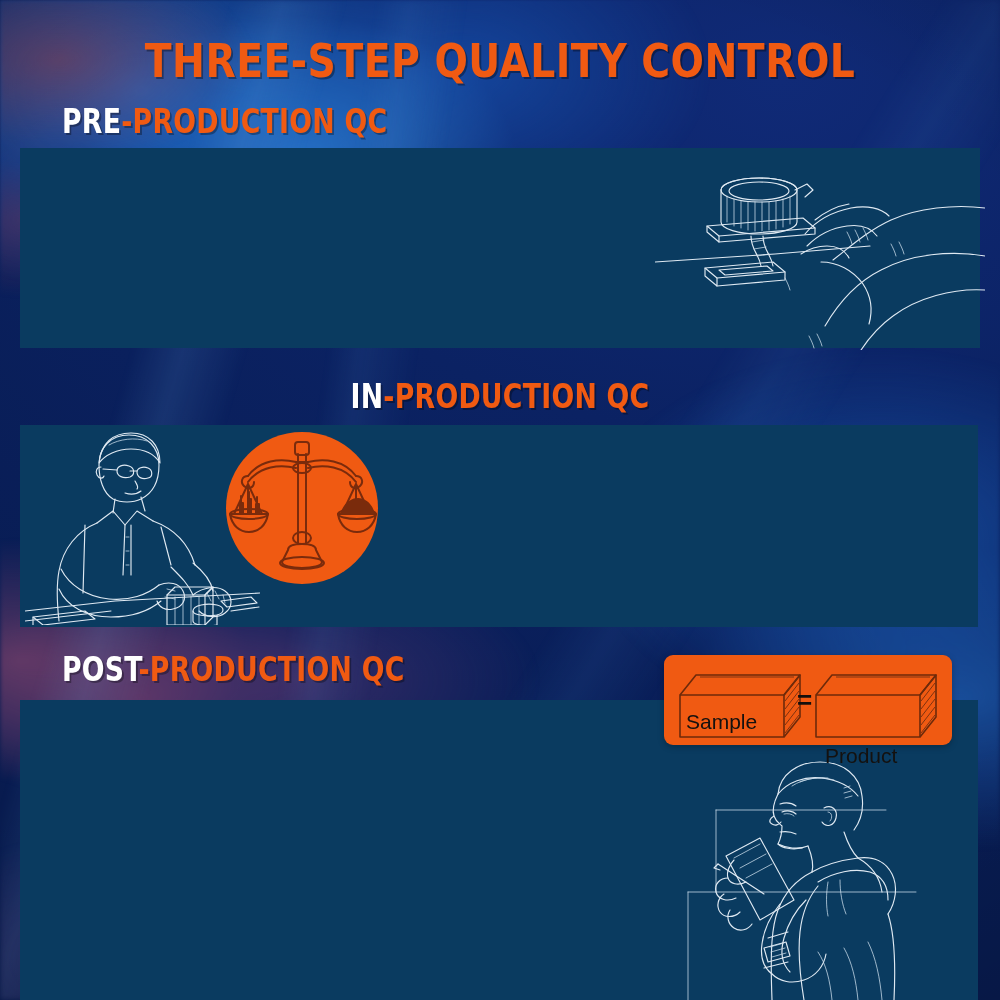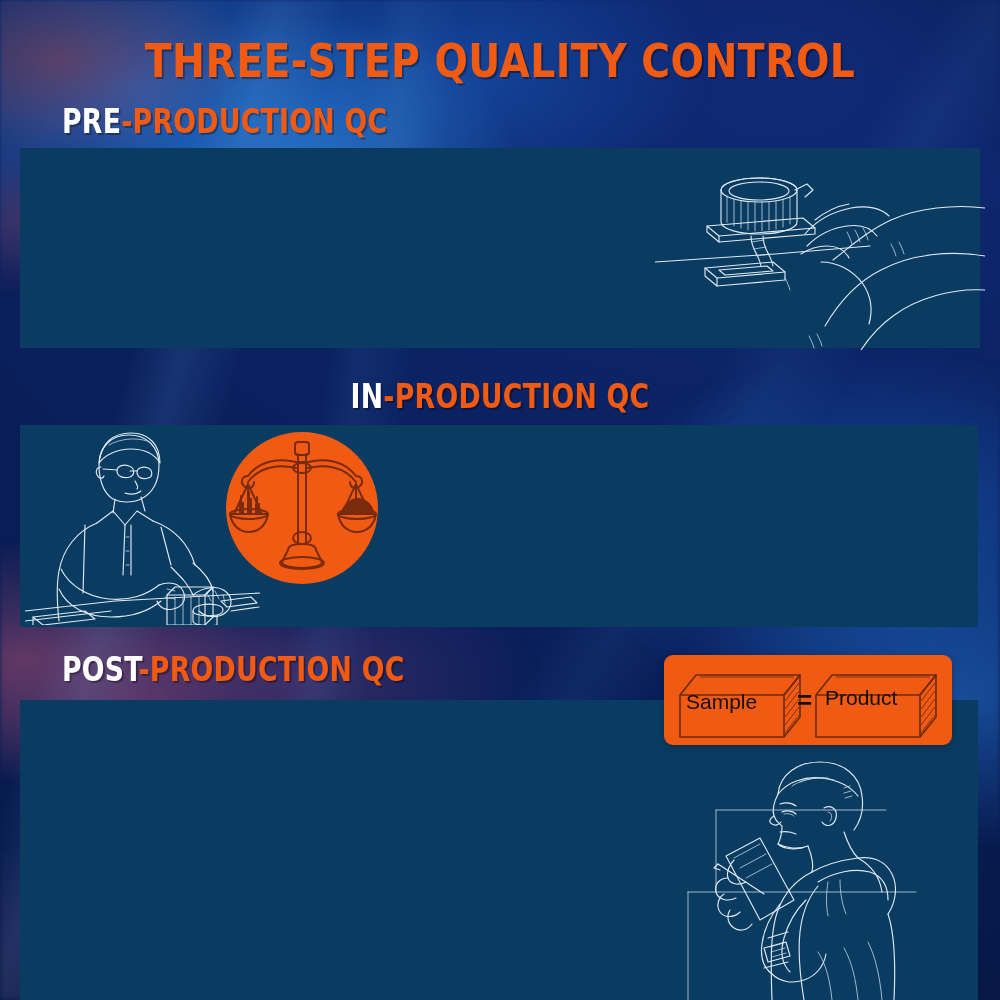--- a/index.html
+++ b/index.html
@@ -124,20 +124,21 @@
     border-radius:9px;
     box-shadow: 0 2px 6px rgba(0,0,0,.25);
   }
   .sp-badge svg { display:block; width:100%; height:100%; }
   .bx { fill:none; stroke:#6d2a0a; stroke-width:1.6; stroke-linejoin:round; }
   .bx-hatch { stroke:#7e3210; stroke-width:1; }
   .sp-label {
     position:absolute; z-index:6;
     color:#14110f; font-size:21px; font-weight:normal;
     font-family:"Liberation Sans",sans-serif;
+    margin-top:20px;
   }
   .sp-eq {
     position:absolute; z-index:6;
     color:#120f0d; font-size:26px; font-weight:bold;
   }
 </style>
 </head>
 <body>
 
 <div id="bg">
@@ -391,21 +392,21 @@
           <path d="M257 70 L271 52"></path>
         <path d="M257 62 L271 44"></path>
           <path d="M257 54 L271 36"></path>
         <path d="M257 46 L271 28"></path>
         <path d="M172 22 L266 22"></path>
       </g>
     </svg>
   </div>
   <div class="sp-label" style="left:686px; top:690px;">Sample</div>
   <div class="sp-eq" style="left:797px; top:685px;">=</div>
-  <div class="sp-label" style="left:825px; top:686px;text-align:center;">Product</div>
+  <div class="sp-label" style="left:825px; top:724px;text-align:center;">Product</div>
 
   <div class="illus" style="left:668px; top:752px; width:310px; height:248px;">
     <svg viewBox="0 0 310 248">
 
       <path class="ln-t" d="M48 58 L218 58"></path>
       <path class="ln-t" d="M48 58 L48 140"></path>
       <path class="ln-t" d="M20 140 L20 248"></path>
       <path class="ln-t" d="M20 140 L248 140"></path>
 
       <path class="ln" d="M110 42 C112 22 130 10 152 10 C176 10 192 24 194 44 C196 58 192 70 186 78"></path>

